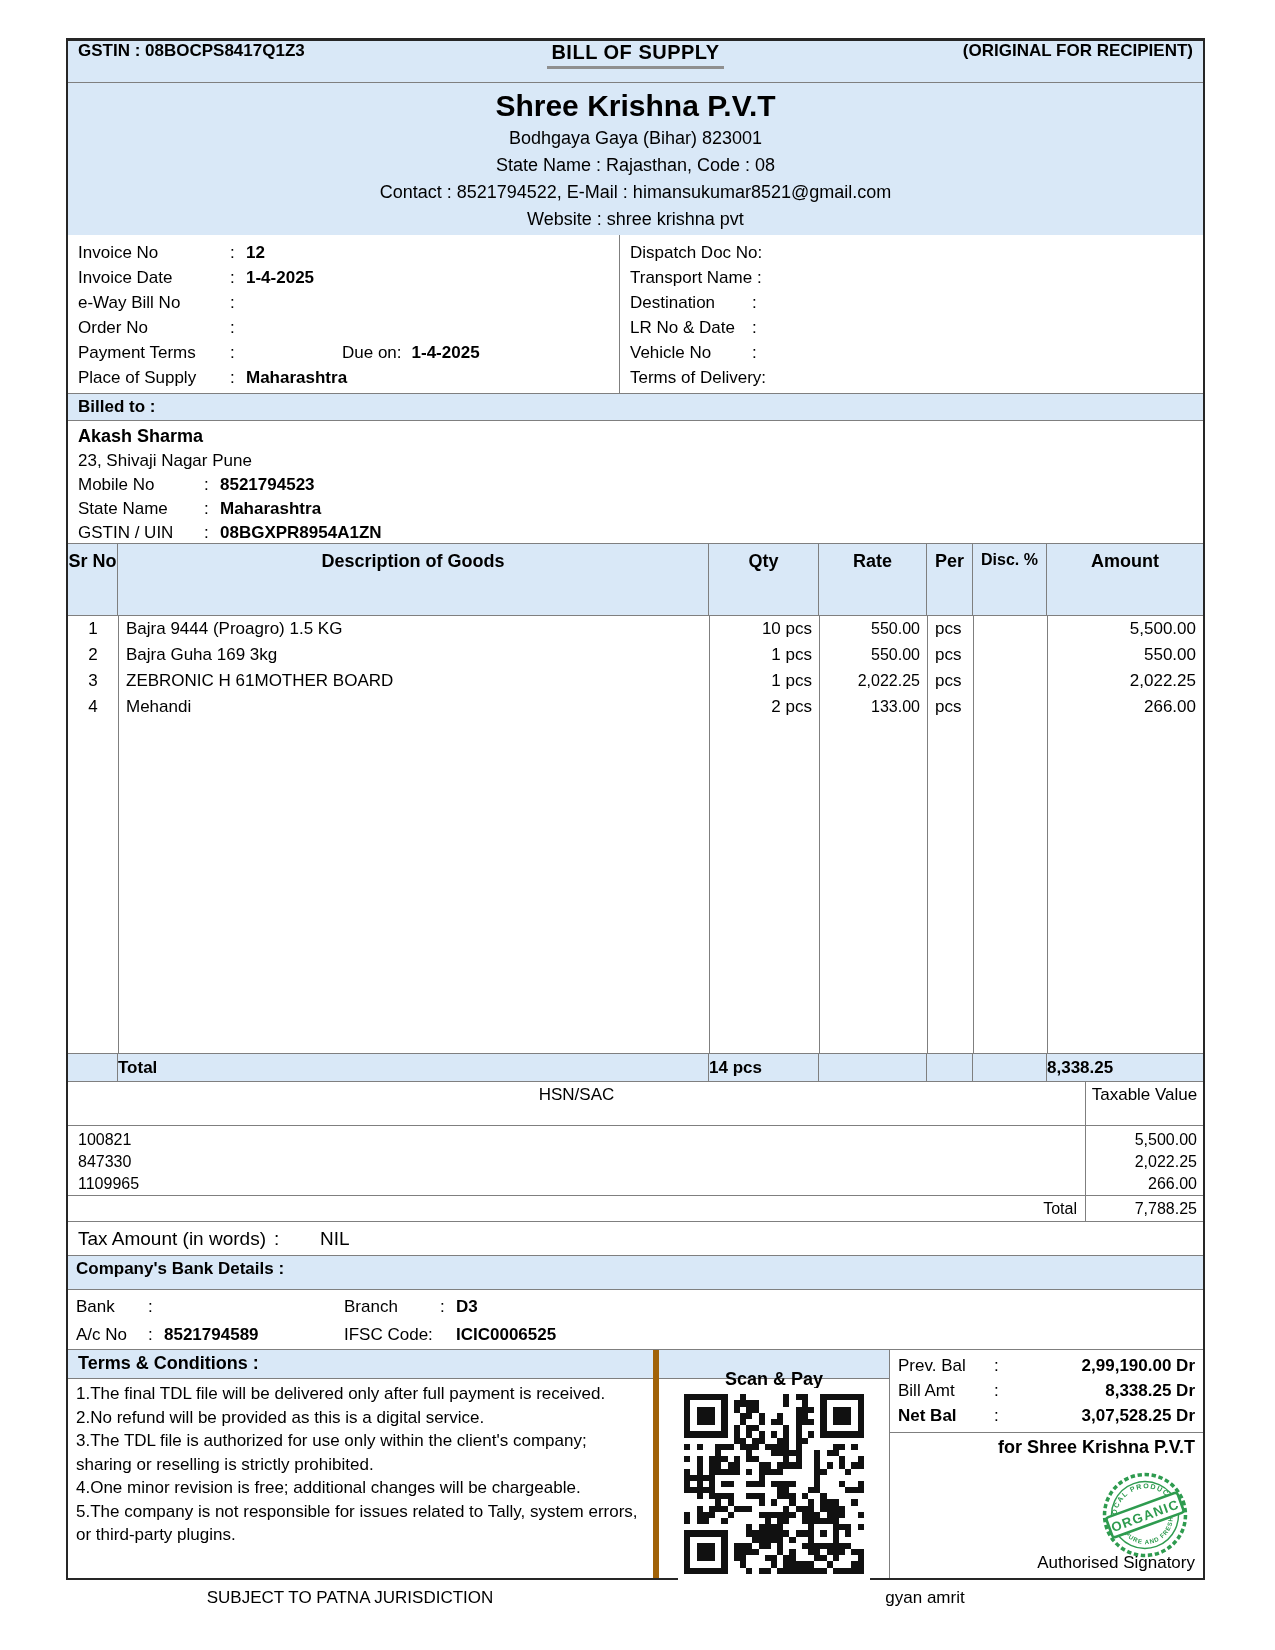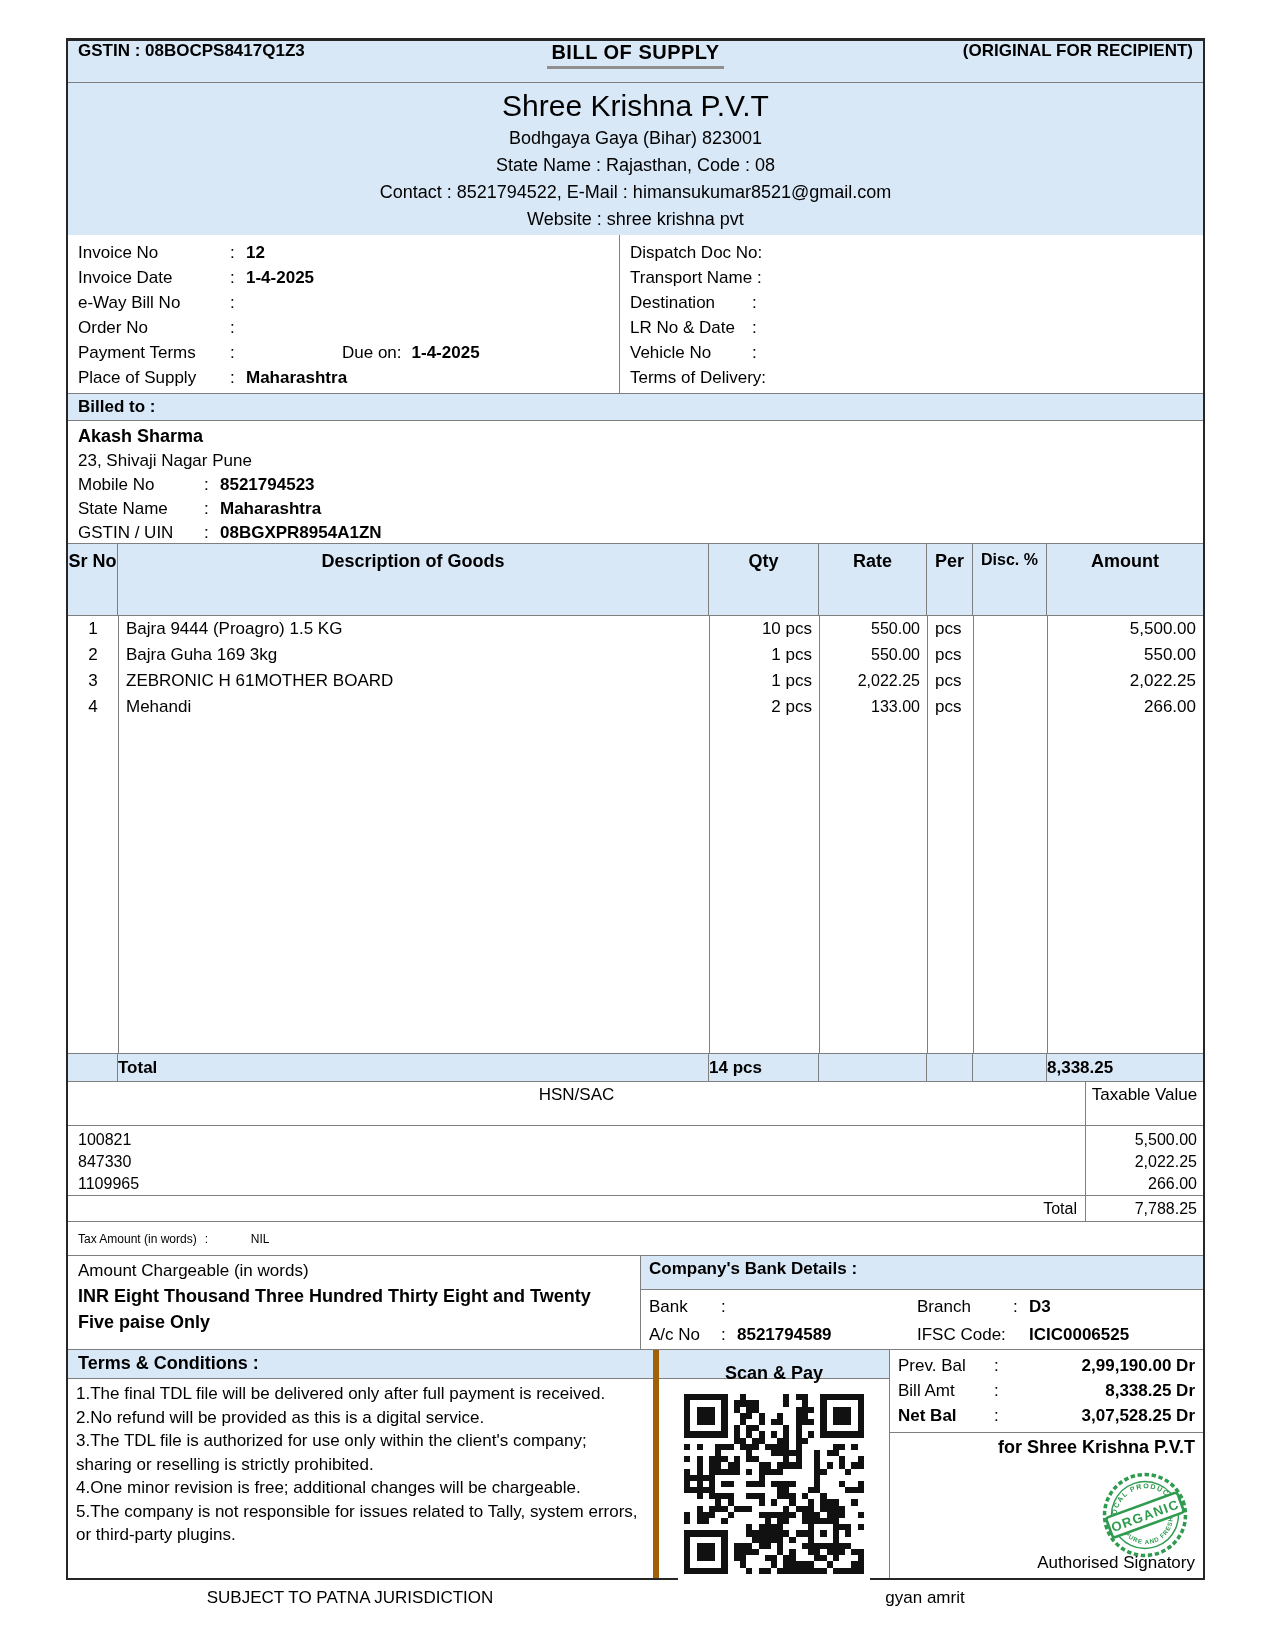--- a/index.html
+++ b/index.html
@@ -10,21 +10,21 @@
          border:2px solid #262626; border-top-width:3px; display:flex; flex-direction:column; background:#fff; }
   .band { background:#d9e8f7; }
   .bline { border-bottom:1px solid #7f7f7f; }
 
   
   .gstin-bar { height:42px; display:flex; align-items:flex-start; padding:0 10px; font-size:17px; font-weight:bold; }
   .gstin-bar .left { flex:1; text-align:left; }
   .gstin-bar .mid { flex:0 0 auto; font-size:20px; letter-spacing:.5px; border-bottom:3px solid #8f8f8f; padding:0 4px 2px; }
   .gstin-bar .right { flex:1; text-align:right; }
   .company { height:152px; text-align:center; padding-top:4px; }
-  .company .name { font-size:30px; font-weight:normal; line-height:38px; }
+  .company .name { font-size:30px; font-weight:bold; line-height:38px; }
   .company .line { font-size:18px; line-height:27px; }
 
   
   .sec-meta { height:158px; display:flex; font-size:17px; }
   .meta-left { width:552px; border-right:1px solid #7f7f7f; padding:5px 0 0 10px; }
   .meta-right { flex:1; padding:5px 12px 0 10px; }
   .mrow { height:25px; display:flex; align-items:center; }
   .mlabel { width:152px; flex:0 0 auto; }
   .mlabel-r { width:122px; flex:0 0 auto; white-space:nowrap; }
   .mcolon { width:16px; flex:0 0 auto; }
@@ -70,21 +70,21 @@
   .hsn-left { width:1018px; flex:0 0 auto; text-align:center; padding-top:3px; border-right:1px solid #7f7f7f; }
   .hsn-right { flex:1; text-align:center; line-height:20px; padding-top:3px; }
   .hsn-body { height:70px; display:flex; font-size:16px; border-top:1px solid #7f7f7f; }
   .hsn-codes { width:1018px; flex:0 0 auto; padding:3px 0 0 10px; line-height:22px; border-right:1px solid #7f7f7f; }
   .hsn-vals { flex:1; padding:3px 6px 0 0; text-align:right; line-height:22px; }
   .hsn-total { height:26px; display:flex; font-size:16px; border-top:1px solid #7f7f7f; align-items:center; }
   .hsn-total .tl { width:1018px; flex:0 0 auto; text-align:right; padding-right:8px; border-right:1px solid #7f7f7f; height:100%; display:flex; align-items:center; justify-content:flex-end; }
   .hsn-total .tv { flex:1; text-align:right; padding-right:6px; }
 
   
-  .tax-row { height:34px; font-size:12px; display:flex; align-items:center; padding-left:10px; border-top:1px solid #7f7f7f; }
+  .tax-row { height:34px; font-size:19px; display:flex; align-items:center; padding-left:10px; border-top:1px solid #7f7f7f; }
   .tax-row .v { margin-left:30px; }
 
   
   .charge { height:94px; display:flex; border-top:1px solid #7f7f7f; }
   .charge-left { width:573px; flex:0 0 auto; border-right:1px solid #7f7f7f; padding:3px 10px 0; }
   .charge-left .cap { font-size:17px; line-height:24px; }
   .charge-left .words { font-size:18px; font-weight:bold; line-height:26px; }
   .bank { flex:1; display:flex; flex-direction:column; }
   .bank-head { height:43px; font-size:17px; font-weight:bold; padding:3px 8px; border-bottom:1px solid #7f7f7f; }
   .bank-body { flex:1; padding:3px 8px 0; font-size:17px; }
@@ -93,21 +93,21 @@
   .bank-c2 { flex:1; display:flex; }
   .bank-l1 { width:72px; flex:0 0 auto; }
   .bank-l2 { width:96px; flex:0 0 auto; white-space:nowrap; }
 
   
   .bottom { flex:1; display:flex; border-top:1px solid #7f7f7f; min-height:0; }
   .terms { width:591px; flex:0 0 auto; border-right:6px solid #a16207; display:flex; flex-direction:column; }
   .terms-head { height:29px; font-size:18px; font-weight:bold; padding:3px 10px; border-bottom:1px solid #7f7f7f; }
   .terms-body { padding:3px 8px 0; font-size:17px; line-height:23.5px; }
   .scan { width:231px; flex:0 0 auto; border-right:1px solid #7f7f7f; display:flex; flex-direction:column; align-items:center; }
-  .scan-head { width:100%; height:29px; font-size:18px; font-weight:bold; text-align:center; padding-top:13px; border-bottom:1px solid #7f7f7f; }
+  .scan-head { width:100%; height:29px; font-size:18px; font-weight:bold; text-align:center; padding-top:19px; border-bottom:1px solid #7f7f7f; }
   .qr-box { margin-top:9px; width:192px; height:192px; }
   .qr-box svg { width:100%; height:100%; }
   .balsign { flex:1; display:flex; flex-direction:column; }
   .bal-rows { padding:3px 8px 4px; border-bottom:1px solid #7f7f7f; font-size:17px; }
   .bal-row { display:flex; height:25px; align-items:center; }
   .bal-label { width:96px; flex:0 0 auto; }
   .bal-colon { width:26px; flex:0 0 auto; }
   .bal-val { flex:1; text-align:right; font-weight:bold; }
   .bal-row.net .bal-label { font-weight:bold; }
   .sign-area { flex:1; position:relative; padding:4px 8px; }
@@ -323,24 +323,20 @@
       <div class="tv">7,788.25</div>
     </div>
 
     <div class="tax-row">
       <span>Tax Amount (in words)</span>
       <span class="mcolon" style="margin-left:8px">:</span>
       <span class="v">NIL</span>
     </div>
 
     <div class="charge">
-      <div class="charge-left">
-        <div class="cap">Amount Chargeable (in words)</div>
-        <div class="words">INR Eight Thousand Three Hundred Thirty Eight and Twenty Five paise Only</div>
-      </div>
       <div class="bank">
         <div class="bank-head band">Company's Bank Details :</div>
         <div class="bank-body">
           <div class="bank-row">
             <div class="bank-c1">
               <span class="bank-l1">Bank</span>
               <span class="mcolon">:</span>
               <span class="mval"></span>
             </div>
             <div class="bank-c2">

